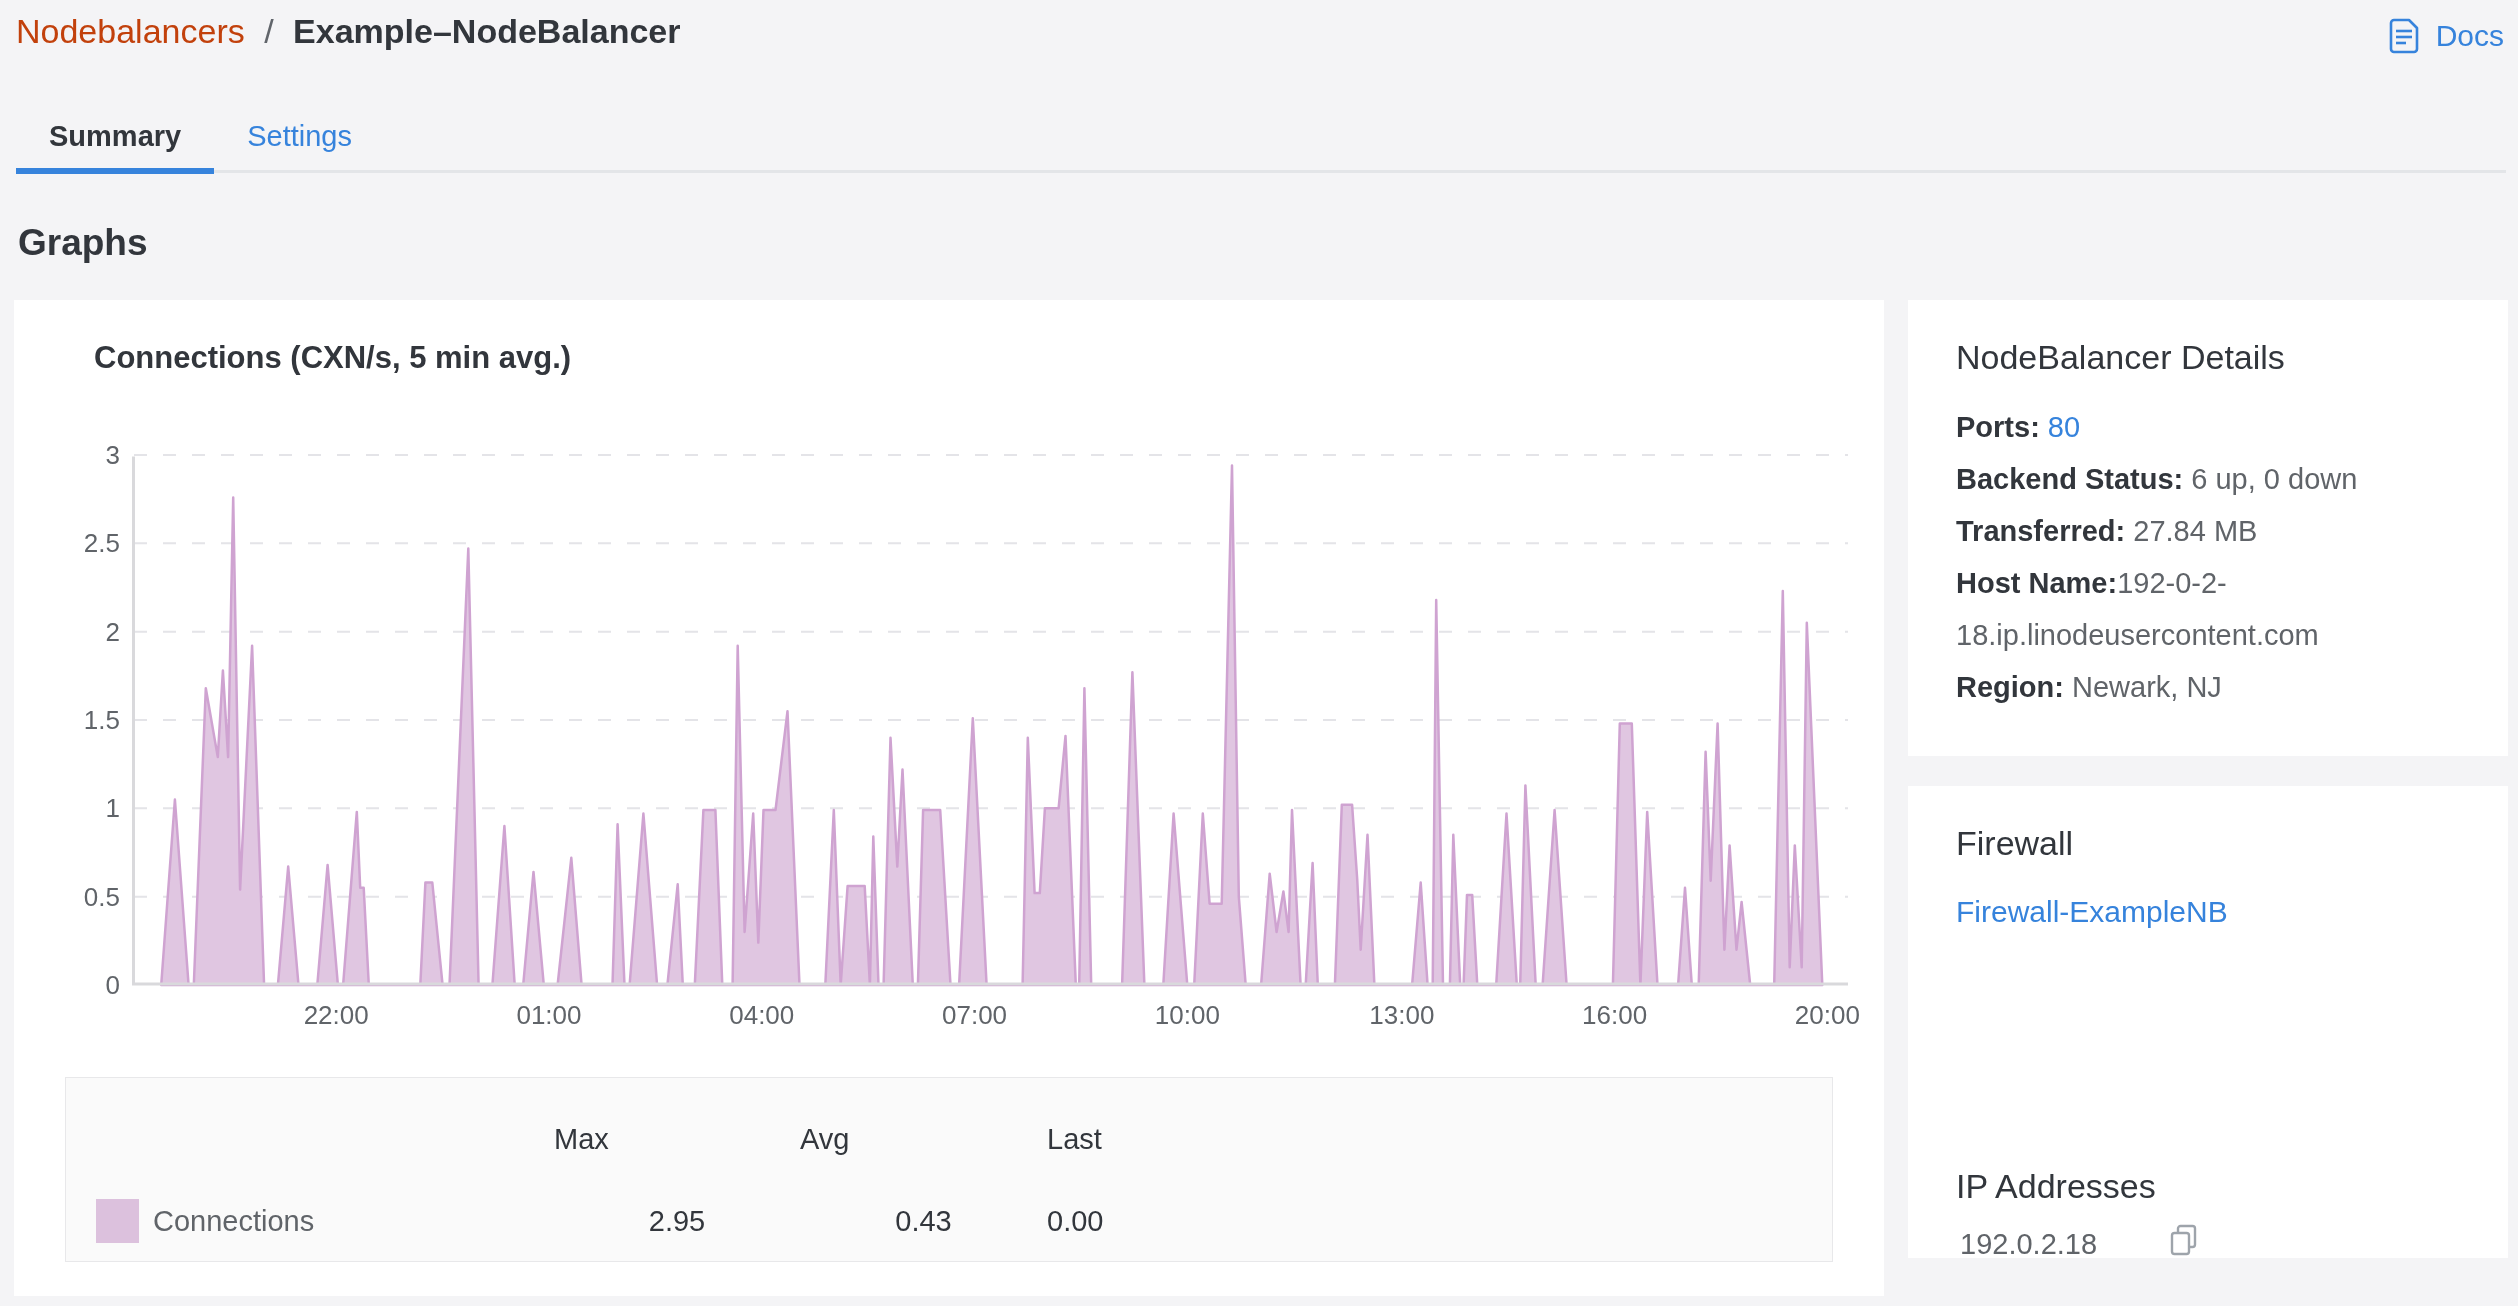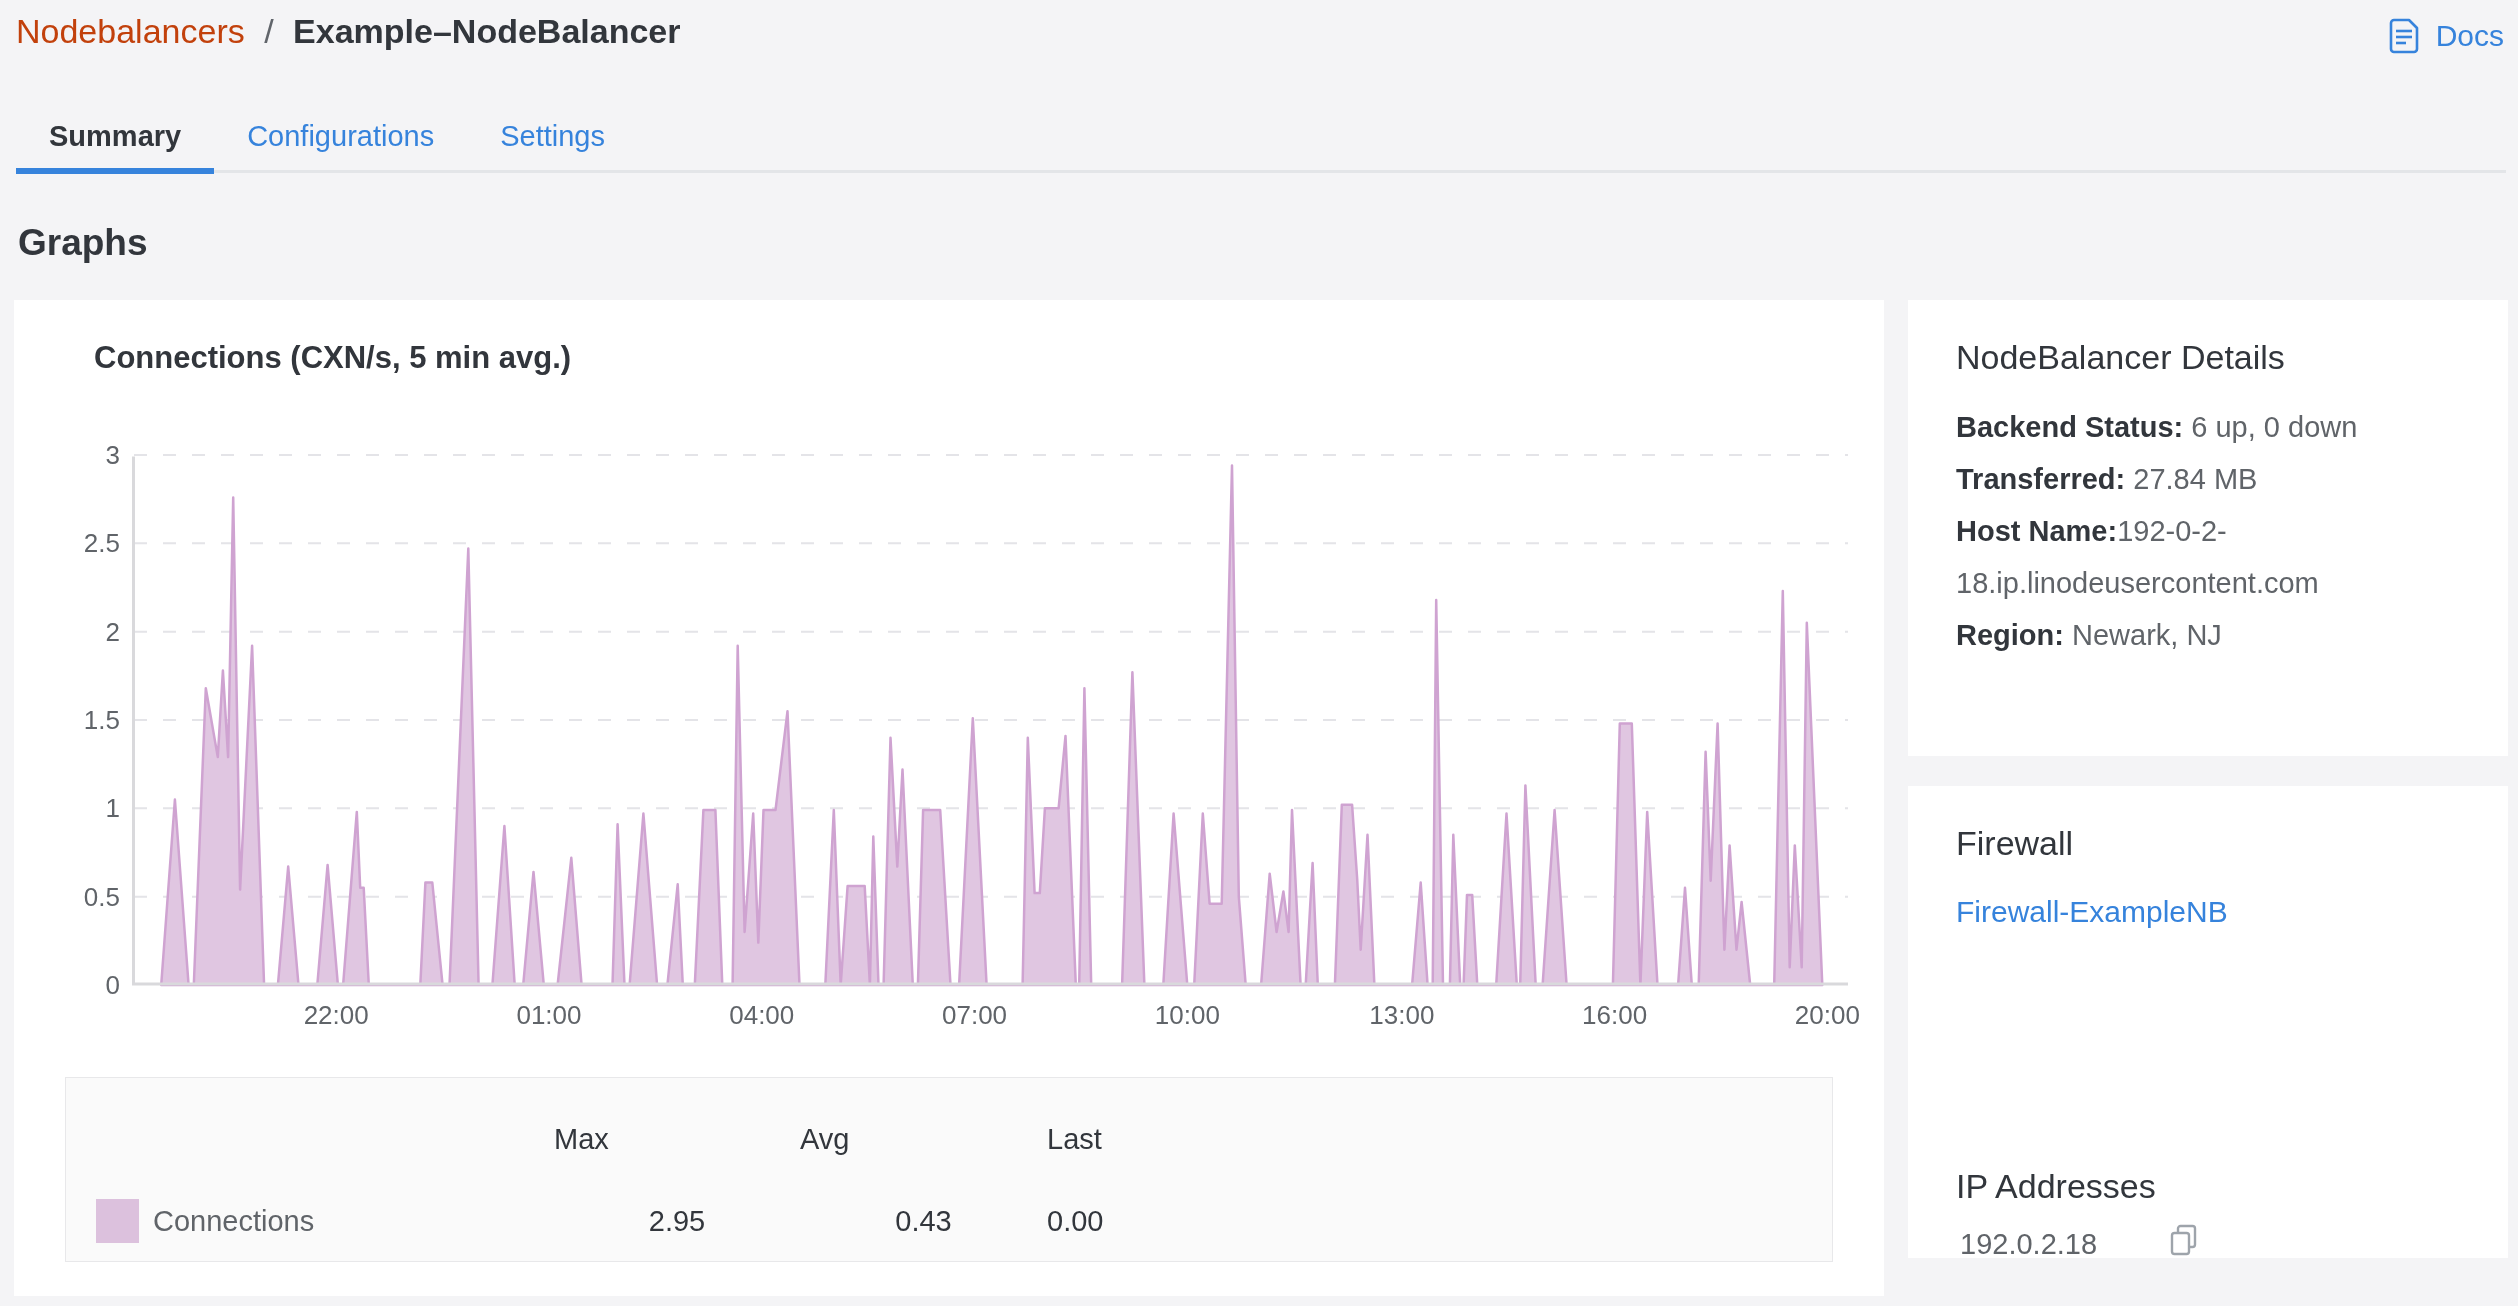--- a/index.html
+++ b/index.html
@@ -76,21 +76,20 @@
       <line x1="12" y1="15" x2="28" y2="15" stroke="#3683dc" stroke-width="2.6"></line>
       <line x1="12" y1="21" x2="28" y2="21" stroke="#3683dc" stroke-width="2.6"></line>
       <line x1="12" y1="27" x2="22" y2="27" stroke="#3683dc" stroke-width="2.6"></line>
     </svg>
   </span>
   <span>Docs</span>
 </div>
 
 <div class="tabbar">
   <div class="tab active">Summary</div>
-  <div class="tab">Configurations</div>
   <div class="tab">Settings</div>
 </div>
 
 <div class="section-title">Graphs</div>
 
 <div class="chart-card">
   <div class="chart-title">Connections (CXN/s, 5 min avg.)</div>
 
   <div class="yaxis">
       <div class="ylabel" style="top: 515px;">0</div>
@@ -142,20 +141,21 @@
       <div class="lcol">2.95</div>
       <div class="lcol3">0.43</div>
       <div class="lcol-last">0.00</div>
     </div>
   </div>
 </div>
 
 <div class="side-card" id="card-details">
   <h3>NodeBalancer Details</h3>
   <div class="fields">
+    <div><b>Ports:</b> <a>80</a></div>
     <div><b>Backend Status:</b> <span>6 up, 0 down</span></div>
     <div><b>Transferred:</b> <span>27.84 MB</span></div>
     <div><b>Host Name:</b><span>192-0-2-18.ip.linodeusercontent.com</span></div>
     <div><b>Region:</b> <span>Newark, NJ</span></div>
   </div>
 </div>
 
 <div class="side-card" id="card-firewall">
   <h3>Firewall</h3>
   <a class="fw-link">Firewall-ExampleNB</a>

